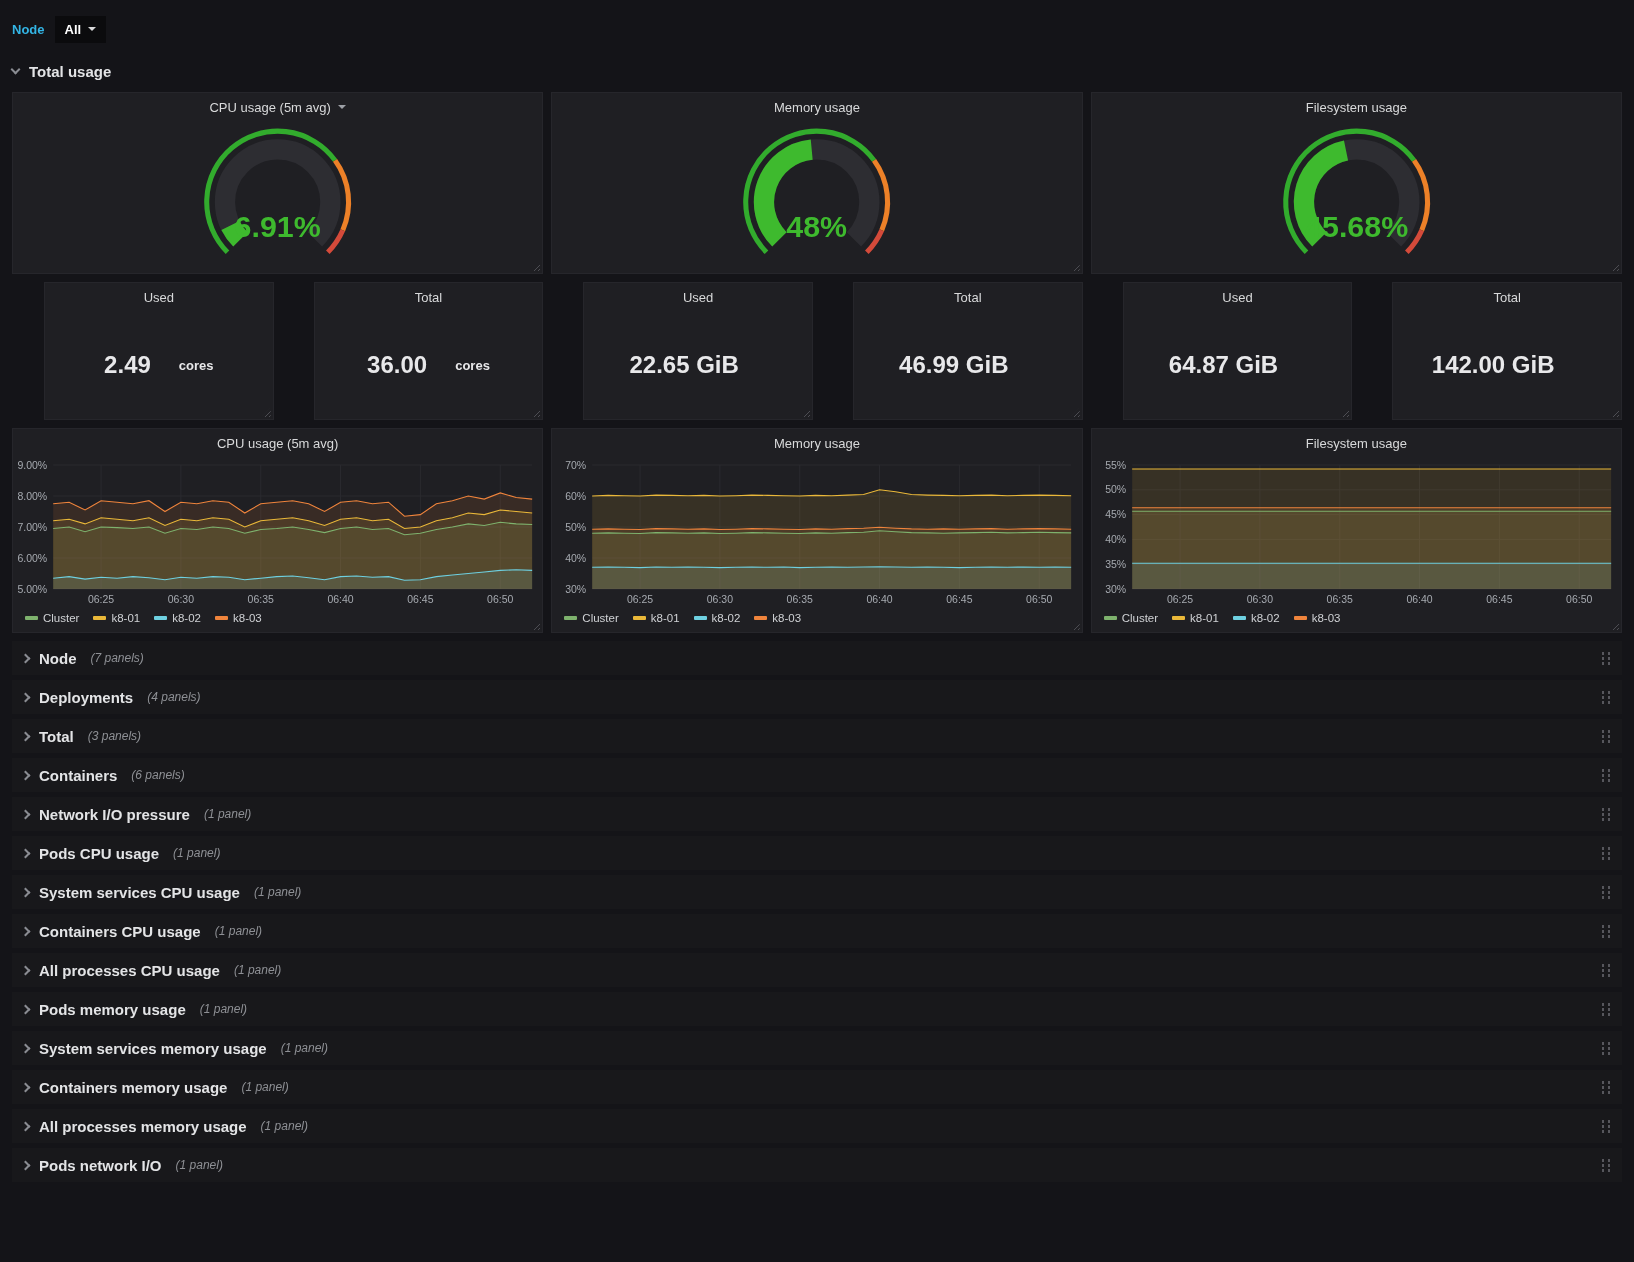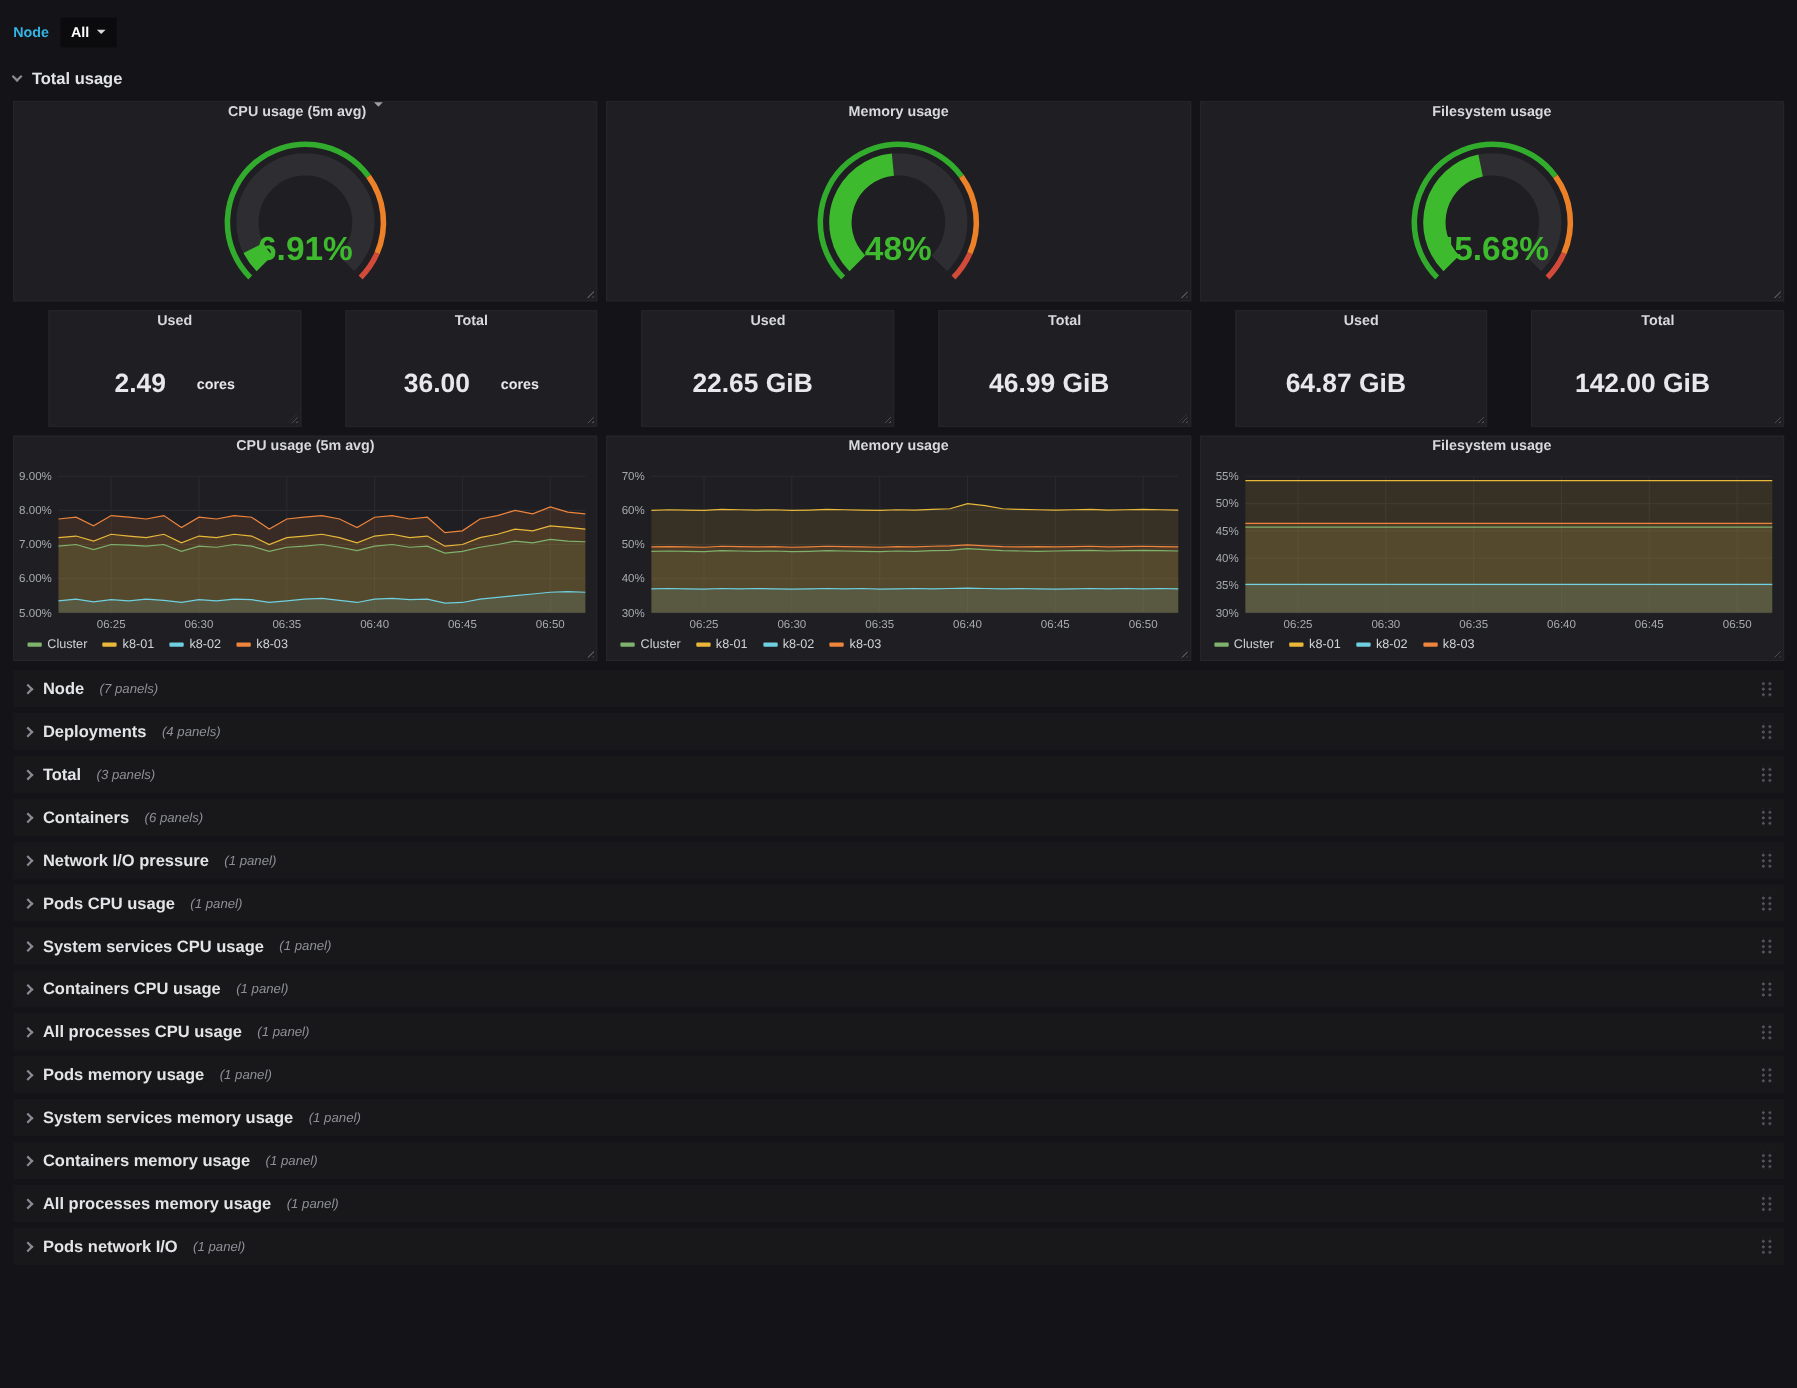--- a/index.html
+++ b/index.html
@@ -23,30 +23,30 @@
   .chev{display:inline-block;width:7px;height:7px;border-top:2px solid #8a8c92;border-right:2px solid #8a8c92;}
   .chev.right{transform:rotate(45deg);}
   .chev.down{transform:rotate(135deg);margin-top:-4px;}
   
   .row-head{display:flex;align-items:center;gap:10px;height:30px;margin-bottom:6px;
     cursor:pointer;font-weight:bold;font-size:15px;color:#e3e4e6;}
   
   .grid3{display:grid;grid-template-columns:repeat(3,1fr);gap:8px;margin-bottom:8px;}
   .grid6{display:grid;grid-template-columns:repeat(6,1fr);gap:8px;margin-bottom:8px;}
   .panel{position:relative;background:#1f1f23;border:1px solid #26262b;}
-  .panel-title{height:28px;display:flex;justify-content:center;gap:7px;
-    font-size:13px;font-weight:bold;color:#d8d9da;cursor:pointer;}
+  .panel-title{height:28px;display:flex;align-items:center;justify-content:center;gap:7px;
+    font-size:13px;font-weight:normal;color:#d8d9da;cursor:pointer;}
   .rsz{position:absolute;right:2px;bottom:2px;width:9px;height:9px;cursor:nwse-resize;
     background:repeating-linear-gradient(135deg,transparent 0 2px,#4d4d53 2px 3px);
     clip-path:polygon(100% 0,100% 100%,0 100%);}
   
   .gauge{width:100%;height:152px;display:block;}
   .gauge-value{font-size:30px;font-weight:bold;text-anchor:middle;}
   
-  .stat-panel{height:106px;display:flex;flex-direction:column;margin-left:32px;}
+  .stat-panel{height:138px;display:flex;flex-direction:column;margin-left:32px;}
   .stat-body{flex:1;display:flex;align-items:center;justify-content:center;gap:24px;}
   .stat-value{font-size:24px;font-weight:bold;color:#e8e8ea;}
   .stat-unit{font-size:13px;font-weight:bold;color:#e8e8ea;margin-left:4px;}
   
   .chart{width:100%;height:152px;display:block;}
   .grid{stroke:#2a2a2f;stroke-width:1;}
   .tick{font-family:"Liberation Sans",sans-serif;font-size:10.5px;fill:#a6aab0;}
   .ytick{text-anchor:end;}
   .xtick{text-anchor:middle;}
   .legend{display:flex;align-items:center;flex-wrap:wrap;gap:14px;

